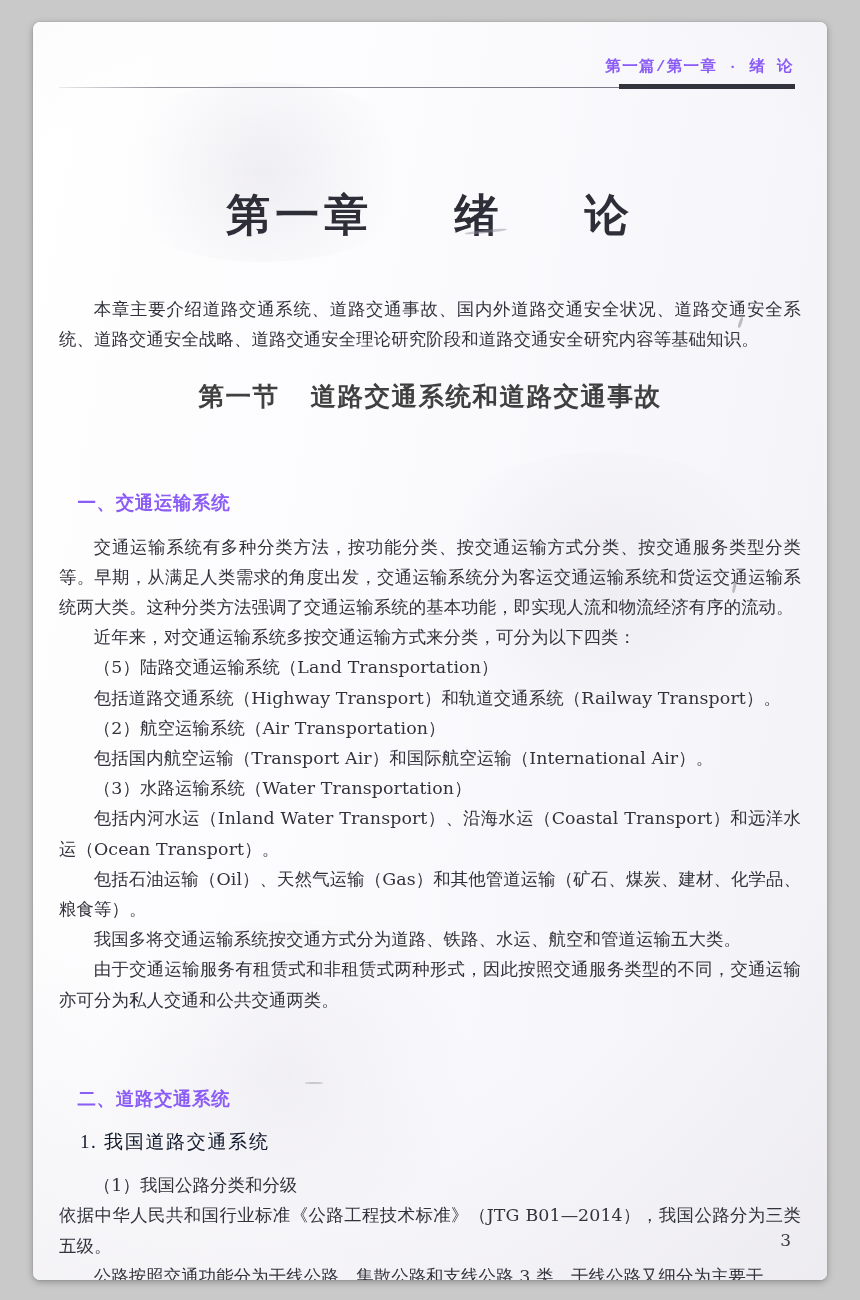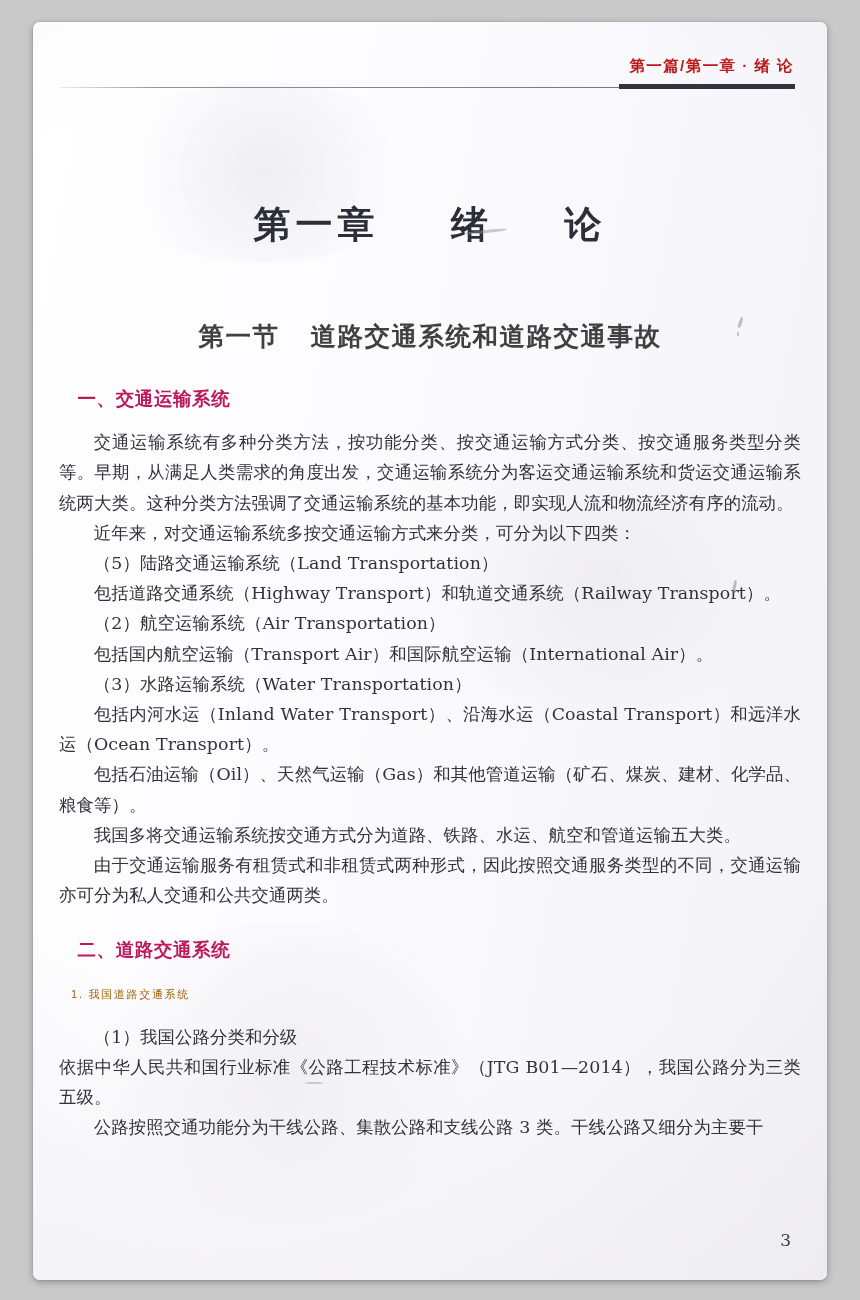--- a/index.html
+++ b/index.html
@@ -66,25 +66,25 @@
     position: absolute;
     left: 0;
     top: 34px;
     width: 100%;
     height: 56px;
   }
   #header-text {
     position: absolute;
     right: 33px;
     top: 0;
-    font-family: Liberation Sans, sans-serif;
+    font-family: Liberation Mono, monospace;
     font-size: 15.5px;
     font-weight: 700;
     letter-spacing: 1.4px;
-    color: #b91c1c;
+    color: #8b5cf6;
     white-space: nowrap;
   }
   #header-rule-thin {
     position: absolute;
     left: 26px;
     top: 31px;
     width: 560px;
     height: 1px;
     background: linear-gradient(90deg, rgba(130,130,142,0.15) 0%, rgba(110,110,124,0.75) 18%, rgba(96,96,112,0.85) 100%);
   }
@@ -94,25 +94,25 @@
     top: 28px;
     width: 176px;
     height: 5px;
     background: #33333e;
   }
 
   
   #chapter-title {
     position: absolute;
     left: 0;
-    top: 178px;
+    top: 164px;
     width: 100%;
     text-align: center;
     font-family: "DejaVu Sans", "Liberation Sans", sans-serif;
-    font-size: 37px;
+    font-size: 44px;
     font-weight: 700;
     letter-spacing: 5px;
     color: #2e2e38;
     white-space: pre;
   }
 
   
   #body-zone {
     position: absolute;
     left: 26px;
@@ -145,30 +145,31 @@
     color: #404040;
     white-space: pre;
   }
 
   
   .subsection-title {
     font-family: "DejaVu Sans", "Liberation Sans", sans-serif;
     font-size: 18.5px;
     font-weight: 700;
     letter-spacing: 0.6px;
-    color: #be185d;
+    color: #8b5cf6;
     text-indent: 1em;
+    margin-top: 44px;
   }
 
   
   .item-title {
-    font-family: Liberation Sans, sans-serif;
-    font-size: 11px;
+    font-family: Liberation Serif, serif;
+    font-size: 19px;
     letter-spacing: 1.7px;
-    color: #a16207;
+    color: #0f172a;
     text-indent: 1.1em;
   }
 
   
   #page-number {
     position: absolute;
     right: 36px;
     bottom: 30px;
     font-size: 17px;
     color: #3a3a44;
@@ -199,20 +200,21 @@
     <div id="header-zone">
       <div id="header-text">第一篇/第一章 · 绪   论</div>
       <div id="header-rule-thin"></div>
       <div id="header-rule-thick"></div>
     </div>
 
     <div id="chapter-title">第一章    绪    论</div>
 
     <div id="body-zone">
 
+      <p class="para indent">本章主要介绍道路交通系统、道路交通事故、国内外道路交通安全状况、道路交通安全系统、道路交通安全战略、道路交通安全理论研究阶段和道路交通安全研究内容等基础知识。</p>
 
       <div class="spacer-md"></div>
 
       <div id="section-title">第一节   道路交通系统和道路交通事故</div>
 
       <div class="spacer-lg"></div>
 
       <p class="para subsection-title">一、交通运输系统</p>
 
       <div class="spacer-sm"></div>

